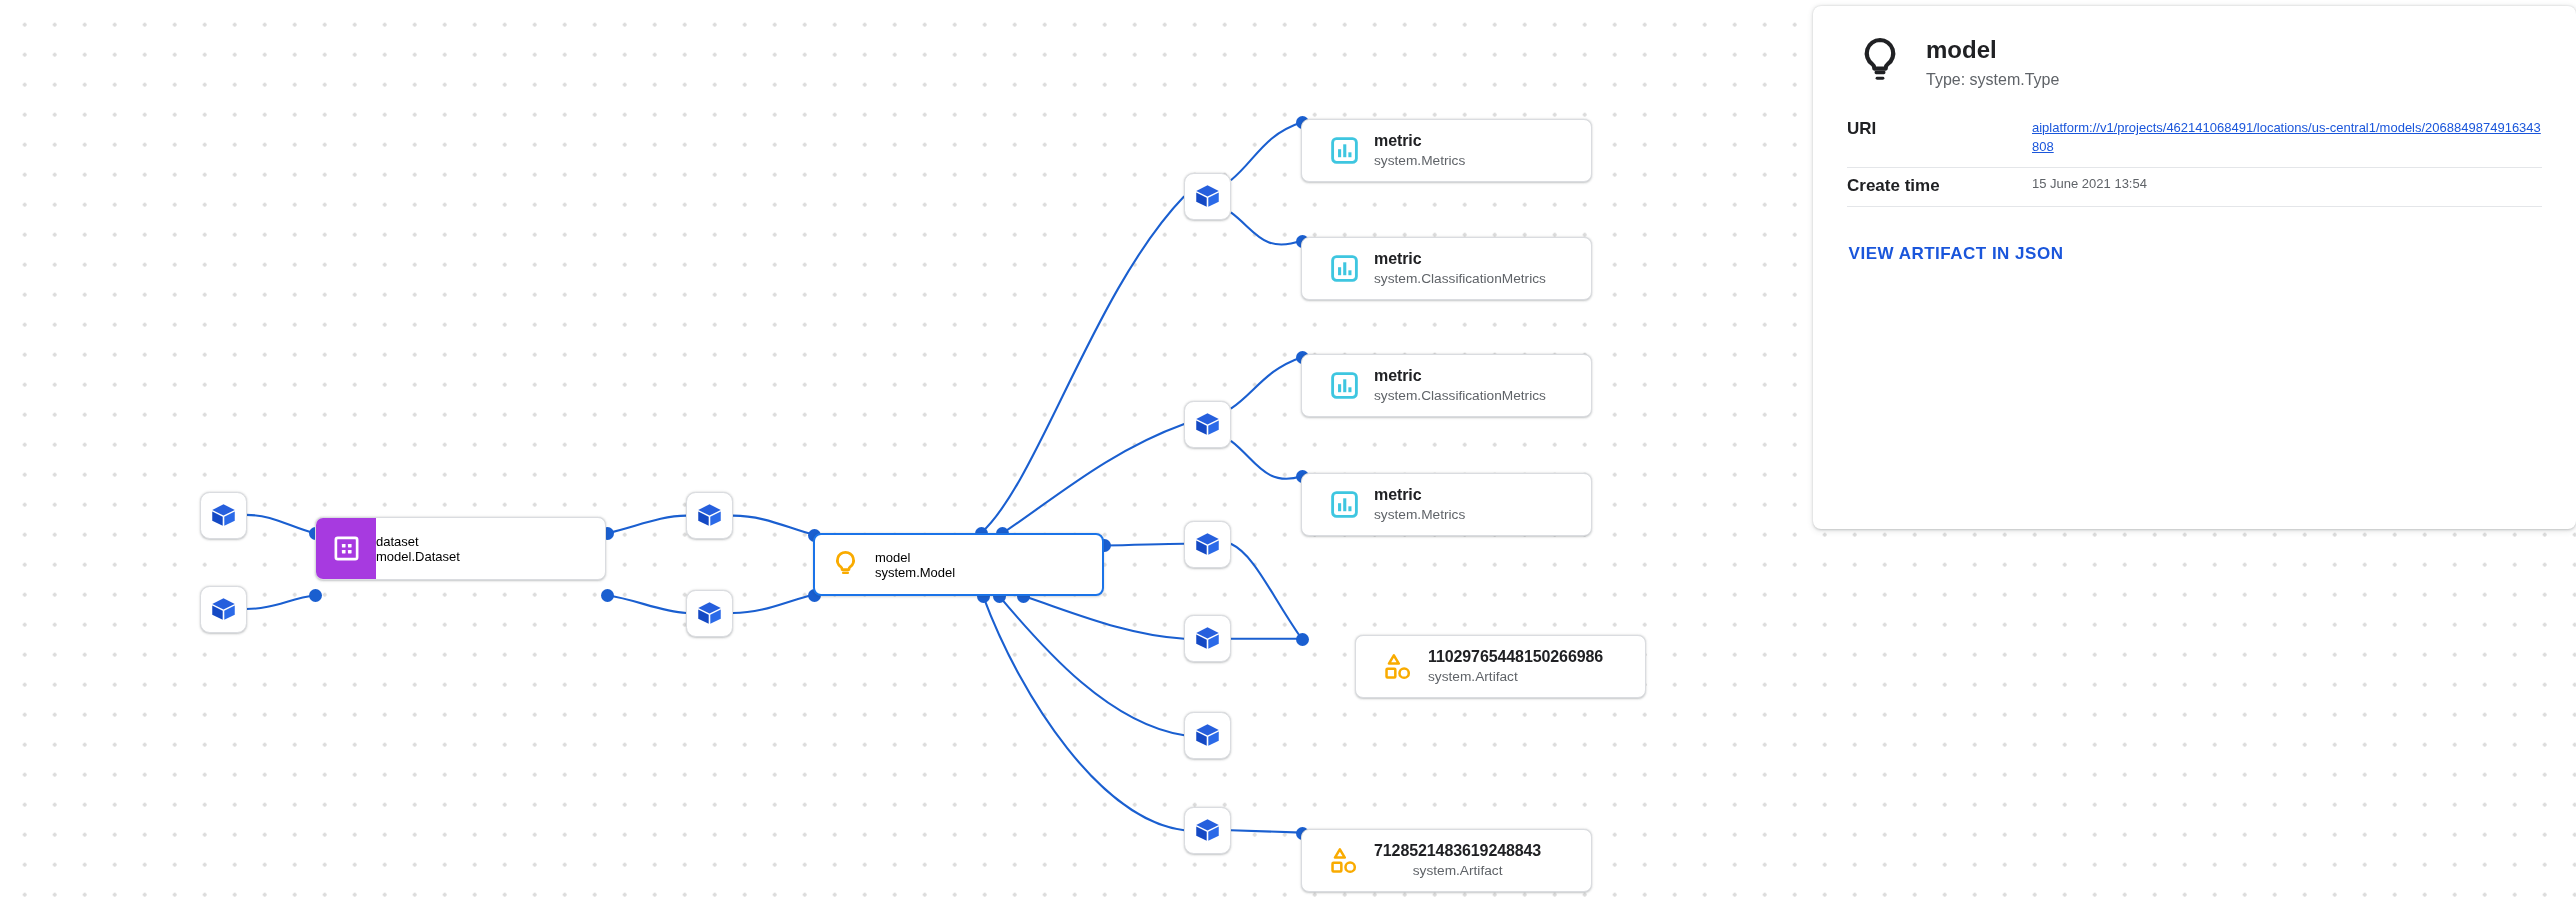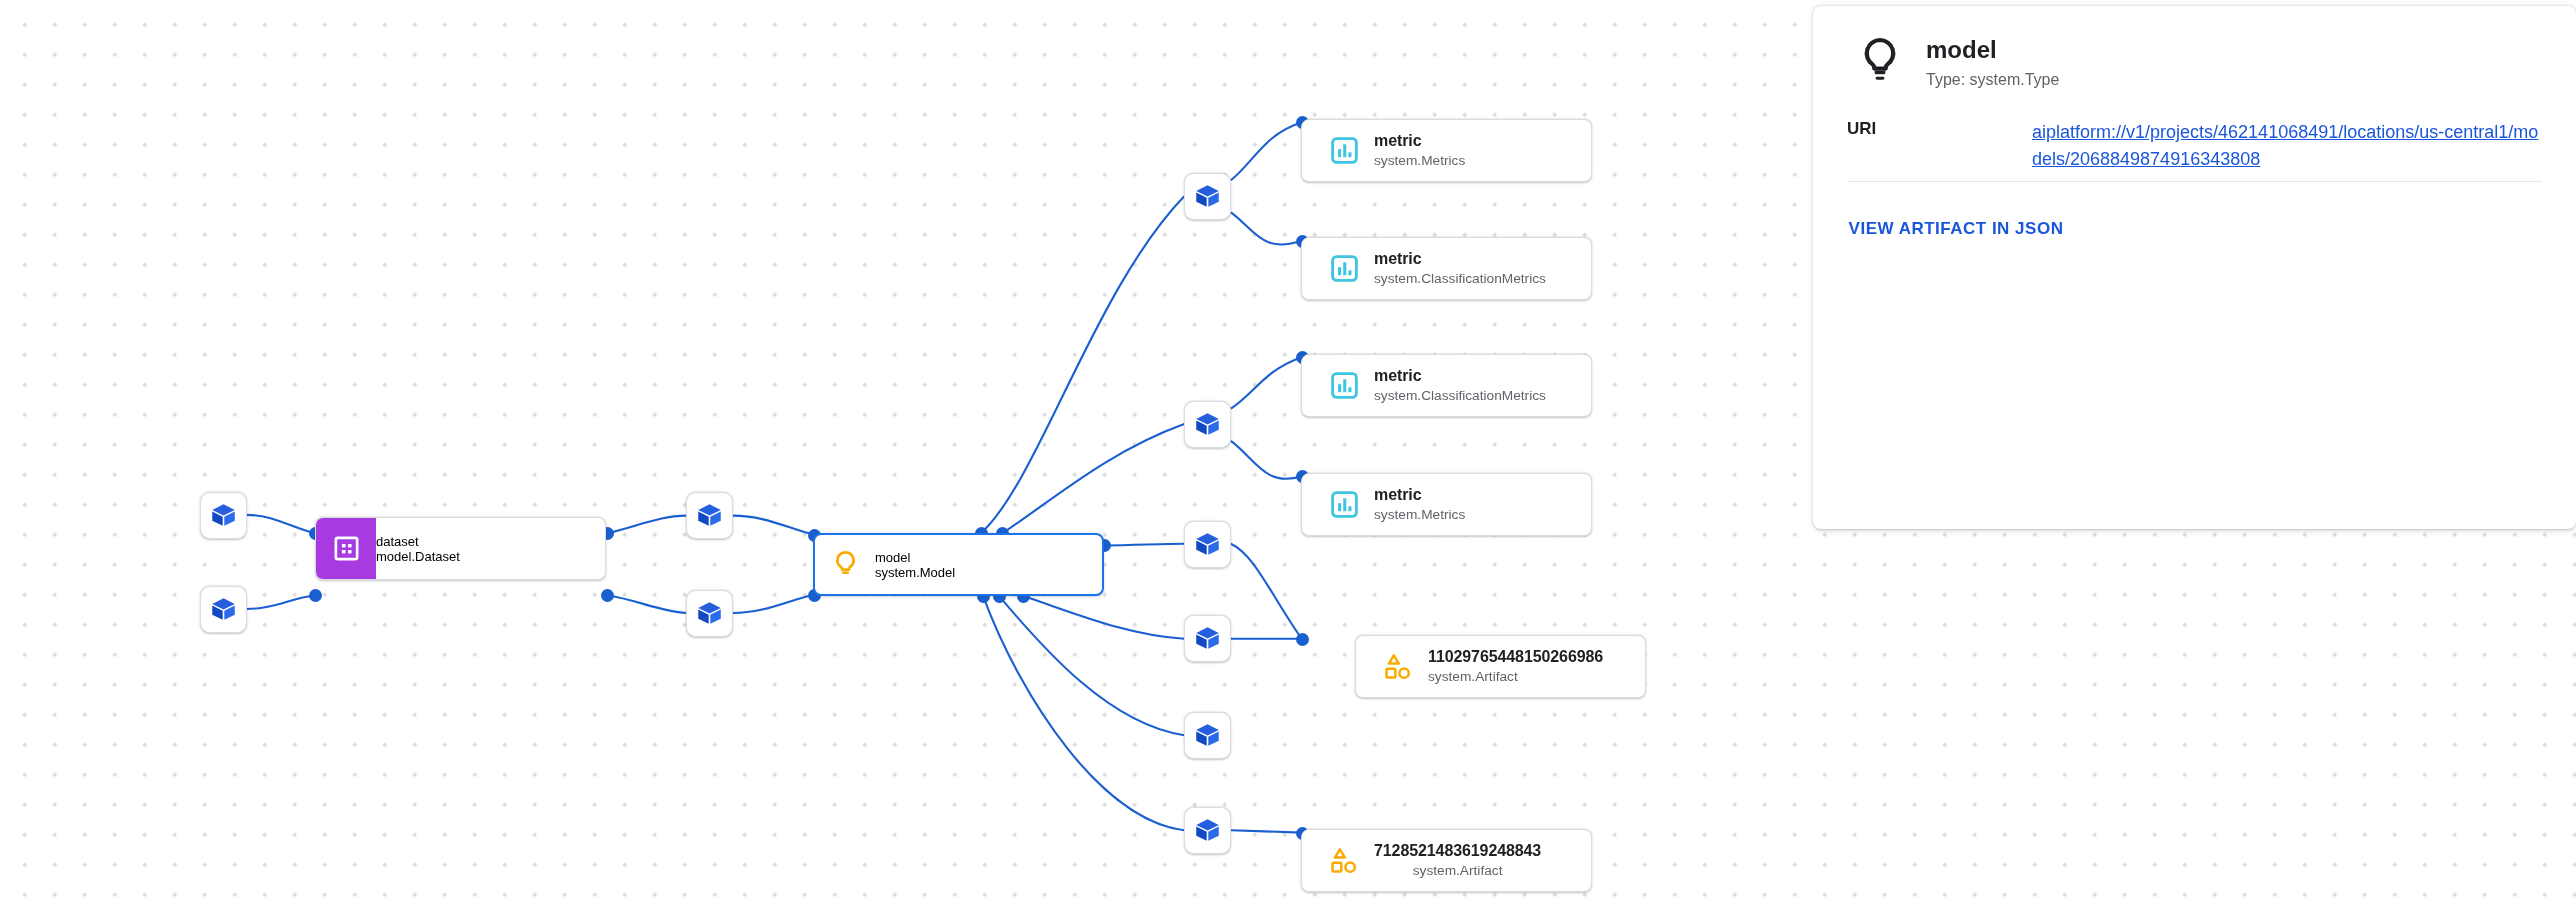--- a/index.html
+++ b/index.html
@@ -184,21 +184,21 @@
   }
   table.kv tr.uri-row td { border-bottom: 0.8px solid #e4e6e9; margin-left: 9px; }
   td.k {
     width: 185px;
     font-size: 17px;
     font-weight: bold;
     color: #202124;
     padding-left: 1.6px;
   }
   td.v {
-    font-size: 18px;
+    font-size: 13px;
     color: #5f6368;
     word-break: break-all;
   }
   td.v a {
     color: #1a56db;
     text-decoration: underline;
     line-height: 1.45;
   }
 
   .panel-action {
@@ -499,20 +499,24 @@
     </div>
 
     <table class="kv">
       <tbody>
           <tr class="uri-row">
         <td class="k">URI</td>
         <td class="v">
           <a href="#">aiplatform://v1/projects/462141068491/locations/us-central1/models/2068849874916343808</a>
         </td>
       </tr>
+      <tr>
+        <td class="k">Create time</td>
+        <td class="v">15 June 2021 13:54</td>
+      </tr>
     </tbody>
       </table>
 
     <div class="panel-action">VIEW ARTIFACT IN JSON</div>
   </div>
 
 </div>
 
 
 </body></html>

